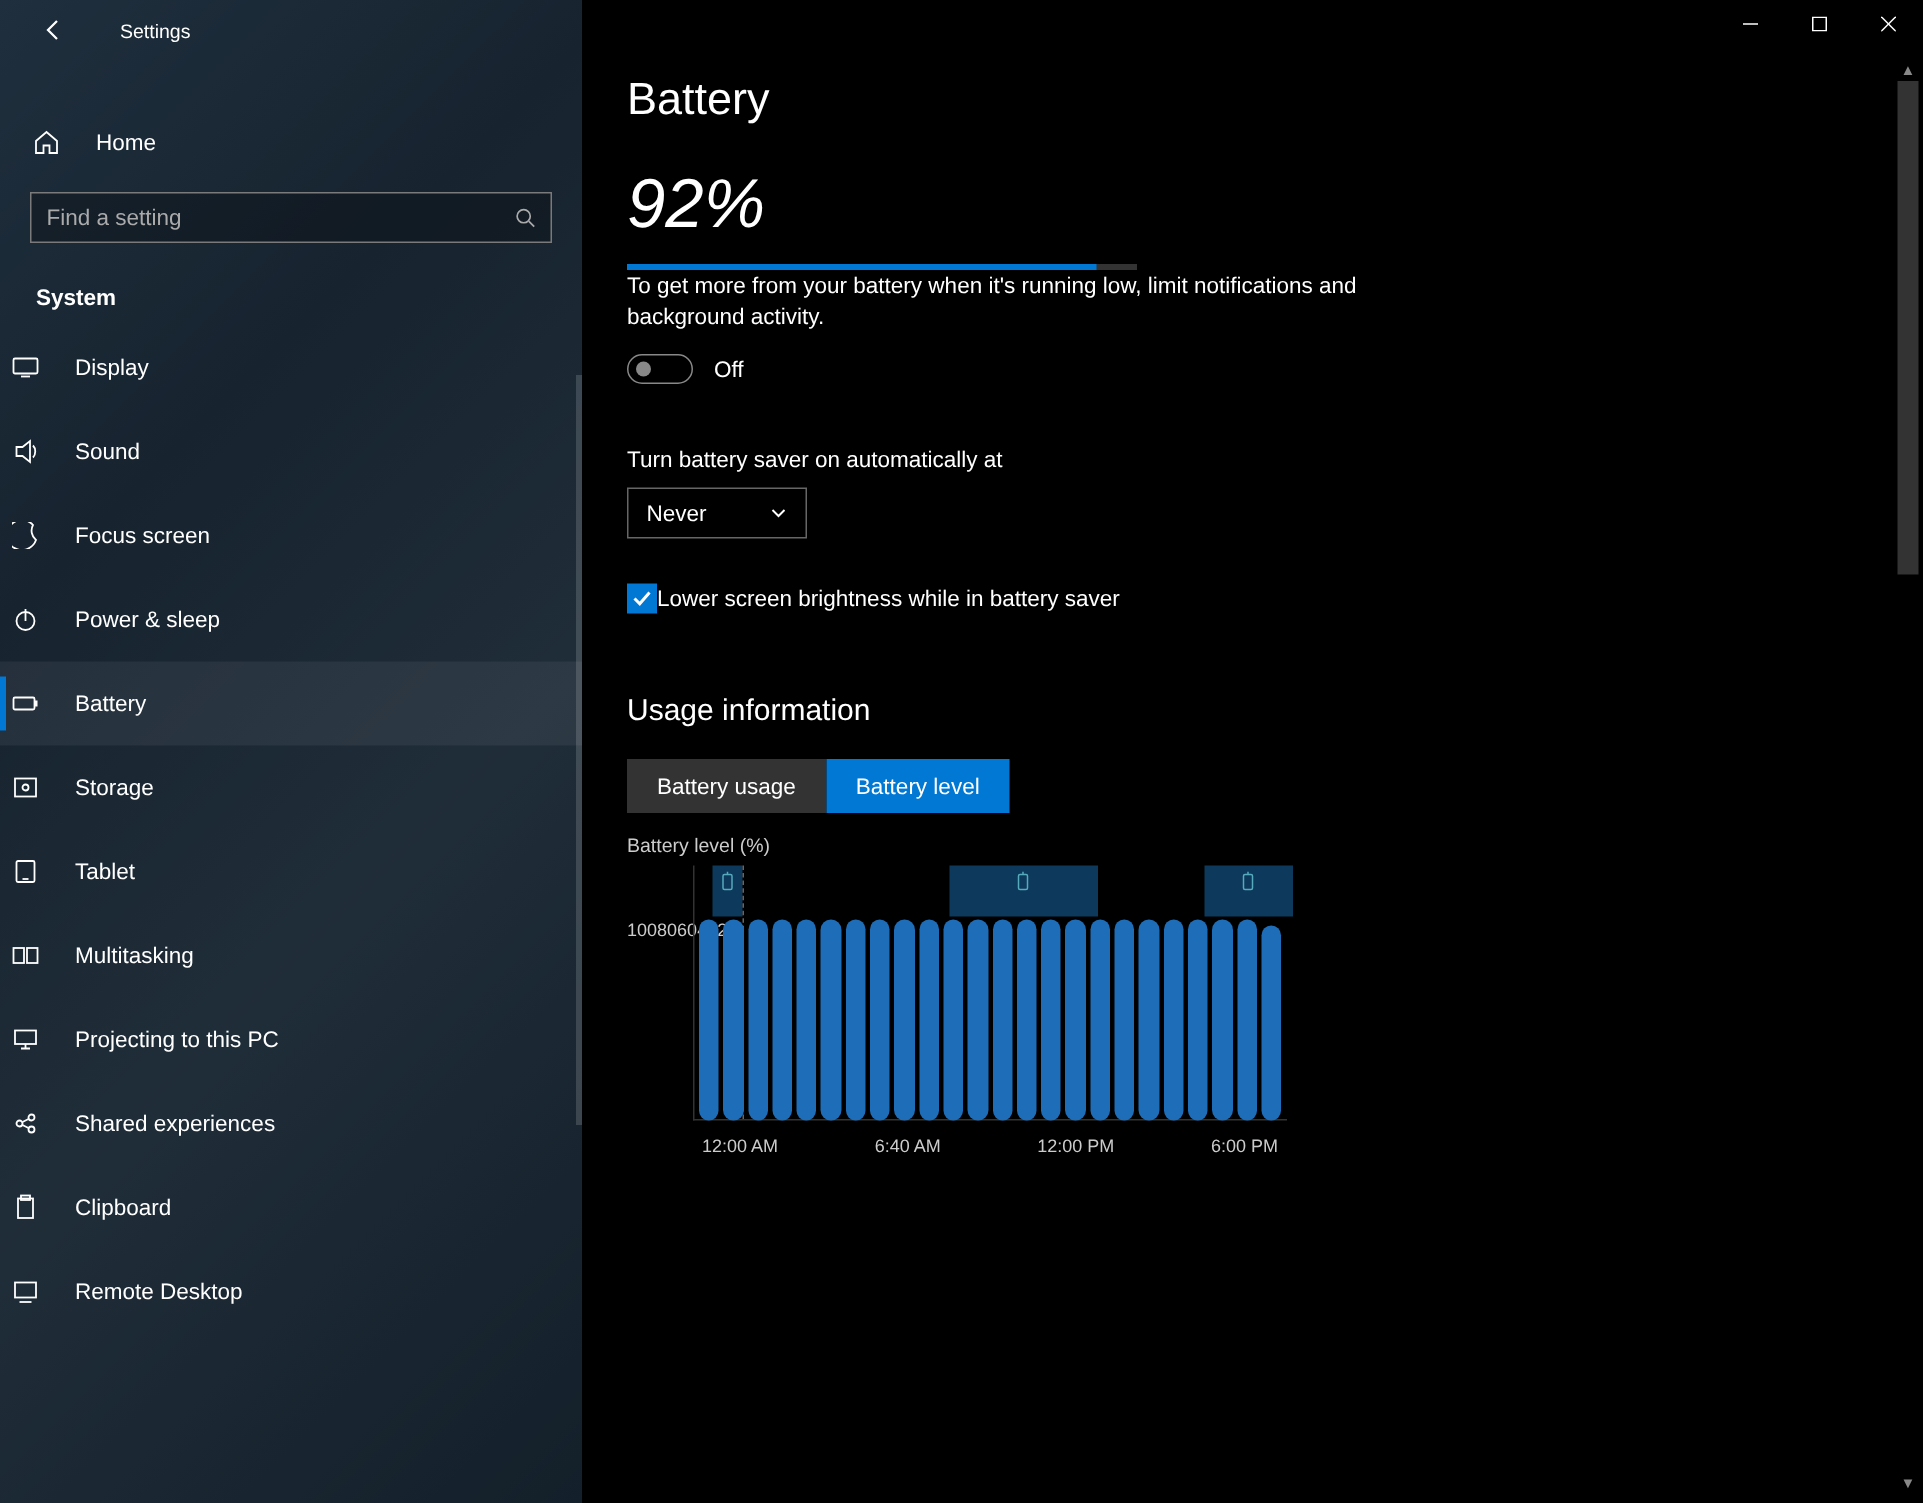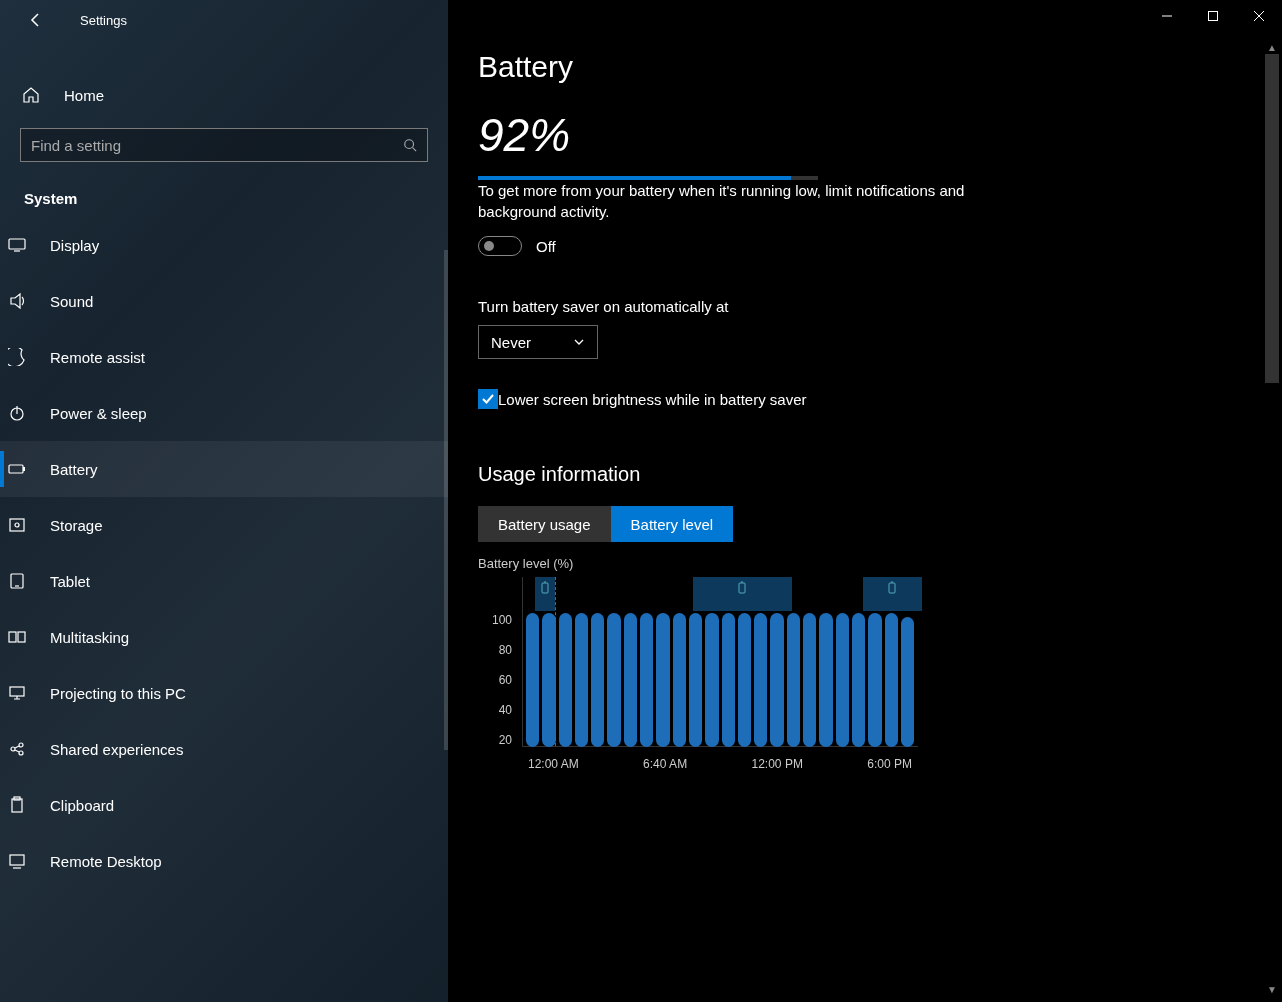--- a/index.html
+++ b/index.html
@@ -1,18 +1,18 @@
 <!DOCTYPE html>
 <html><head>
 <meta charset="utf-8">
 <style>
   * { margin: 0; padding: 0; box-sizing: border-box; font-family: "Segoe UI", sans-serif; }
   body { width: 1282px; height: 1002px; background: #000; color: #fff; overflow: hidden; display: flex; }
 
-  .sidebar { width: 448px; height: 100%; background: linear-gradient(135deg, #2a3f52 0%, #1f3040 30%, #2b3d4d 60%, #1a2a38 100%); position: relative; }
+  .sidebar { width: 388px; height: 100%; background: linear-gradient(135deg, #2a3f52 0%, #1f3040 30%, #2b3d4d 60%, #1a2a38 100%); position: relative; }
   .sidebar::before { content:""; position:absolute; inset:0; background: rgba(0,0,0,0.25); }
   .sidebar > * { position: relative; z-index: 1; }
 
   .titlebar { height: 40px; display: flex; align-items: center; padding: 0 0 0 20px; }
   .back-btn { width: 32px; height: 32px; display:flex; align-items:center; justify-content:center; cursor:pointer; }
   .titletext { margin-left: 28px; font-size: 13px; color: #fff; }
 
   .home-row { display:flex; align-items:center; padding: 12px 22px; margin-top: 34px; cursor:pointer; }
   .home-row .lbl { margin-left: 24px; font-size: 15px; }
 
@@ -60,21 +60,21 @@
   .checkbox { width:20px; height:20px; background:#0078d4; display:flex; align-items:center; justify-content:center; cursor:pointer; }
   .check-lbl { font-size: 15px; }
 
   .tabbar { display:flex; margin-top: 20px; }
   .utab { height: 36px; padding: 0 20px; display:flex; align-items:center; font-size: 15px; background:#333; cursor:pointer; }
   .utab.selected { background:#0078d4; }
 
   .chart-label { font-size: 13px; color:#ccc; margin-top: 14px; }
 
   .chart-area { position:relative; margin-top: 6px; height: 200px; width: 440px; }
-  .chart-y { position:absolute; left:0; top:36px; bottom:30px; width:40px; display:flex; flex-direction:column; justify-content:space-between; text-align:right; font-size:12px; color:#ccc; padding-right:6px; }
+  .chart-y { position:absolute; left:0; top:36px; bottom:30px; width:40px; display:flex; flex-direction:row; justify-content:space-between; text-align:right; font-size:12px; color:#ccc; padding-right:6px; }
   .chart-plot { position:absolute; left:44px; right:0; top:0; bottom:30px; border-left:1px solid #333; border-bottom:1px solid #333; }
   .chart-bars { position:absolute; left:44px; right:0; top:0; bottom:30px; display:flex; align-items:flex-end; gap:3px; padding:0 4px; }
   .cbar { flex:1; background:#1e6db8; border-radius: 7px 7px 7px 7px; }
   .charge-band { position:absolute; top:0; height:34px; background:#0d3a5c; }
   .charge-band svg { position:absolute; top:4px; left:50%; transform:translateX(-50%); }
   .now-line { position:absolute; top:0; bottom:0; border-left:1px dashed #666; }
   .chart-x { position:absolute; left:44px; right:0; bottom:0; height:24px; display:flex; justify-content:space-between; font-size:12px; color:#ccc; padding:4px 6px 0 6px; }
 
   .main-scrollbar { position:absolute; right:3px; top:40px; bottom:6px; width:14px; display:flex; flex-direction:column; align-items:center; justify-content:space-between; }
   .main-scrollbar .arrow { width:14px; height:14px; display:flex; align-items:center; justify-content:center; cursor:pointer; color:#888; font-size:10px; }
@@ -137,21 +137,21 @@
           </svg>
         </span>
         <span class="lbl">Sound</span>
       </div>
       <div class="nav-item">
         <span class="nav-icon">
           <svg width="18" height="18" viewBox="0 0 18 18" stroke-width="1.2">
             <path d="M14 2A10 10 0 1 0 16 12 8 8 0 0 1 14 2z" stroke="#fff" fill="none"></path>
           </svg>
         </span>
-        <span class="lbl">Remote assist</span>
+        <span class="lbl">Focus screen</span>
       </div>
       <div class="nav-item">
         <span class="nav-icon">
           <svg width="18" height="18" viewBox="0 0 18 18" stroke-width="1.2">
             <circle cx="9" cy="10" r="6" stroke="#fff" fill="none"></circle>
             <line x1="9" y1="2" x2="9" y2="10" stroke="#fff"></line>
           </svg>
         </span>
         <span class="lbl">Power &amp; sleep</span>
       </div>

